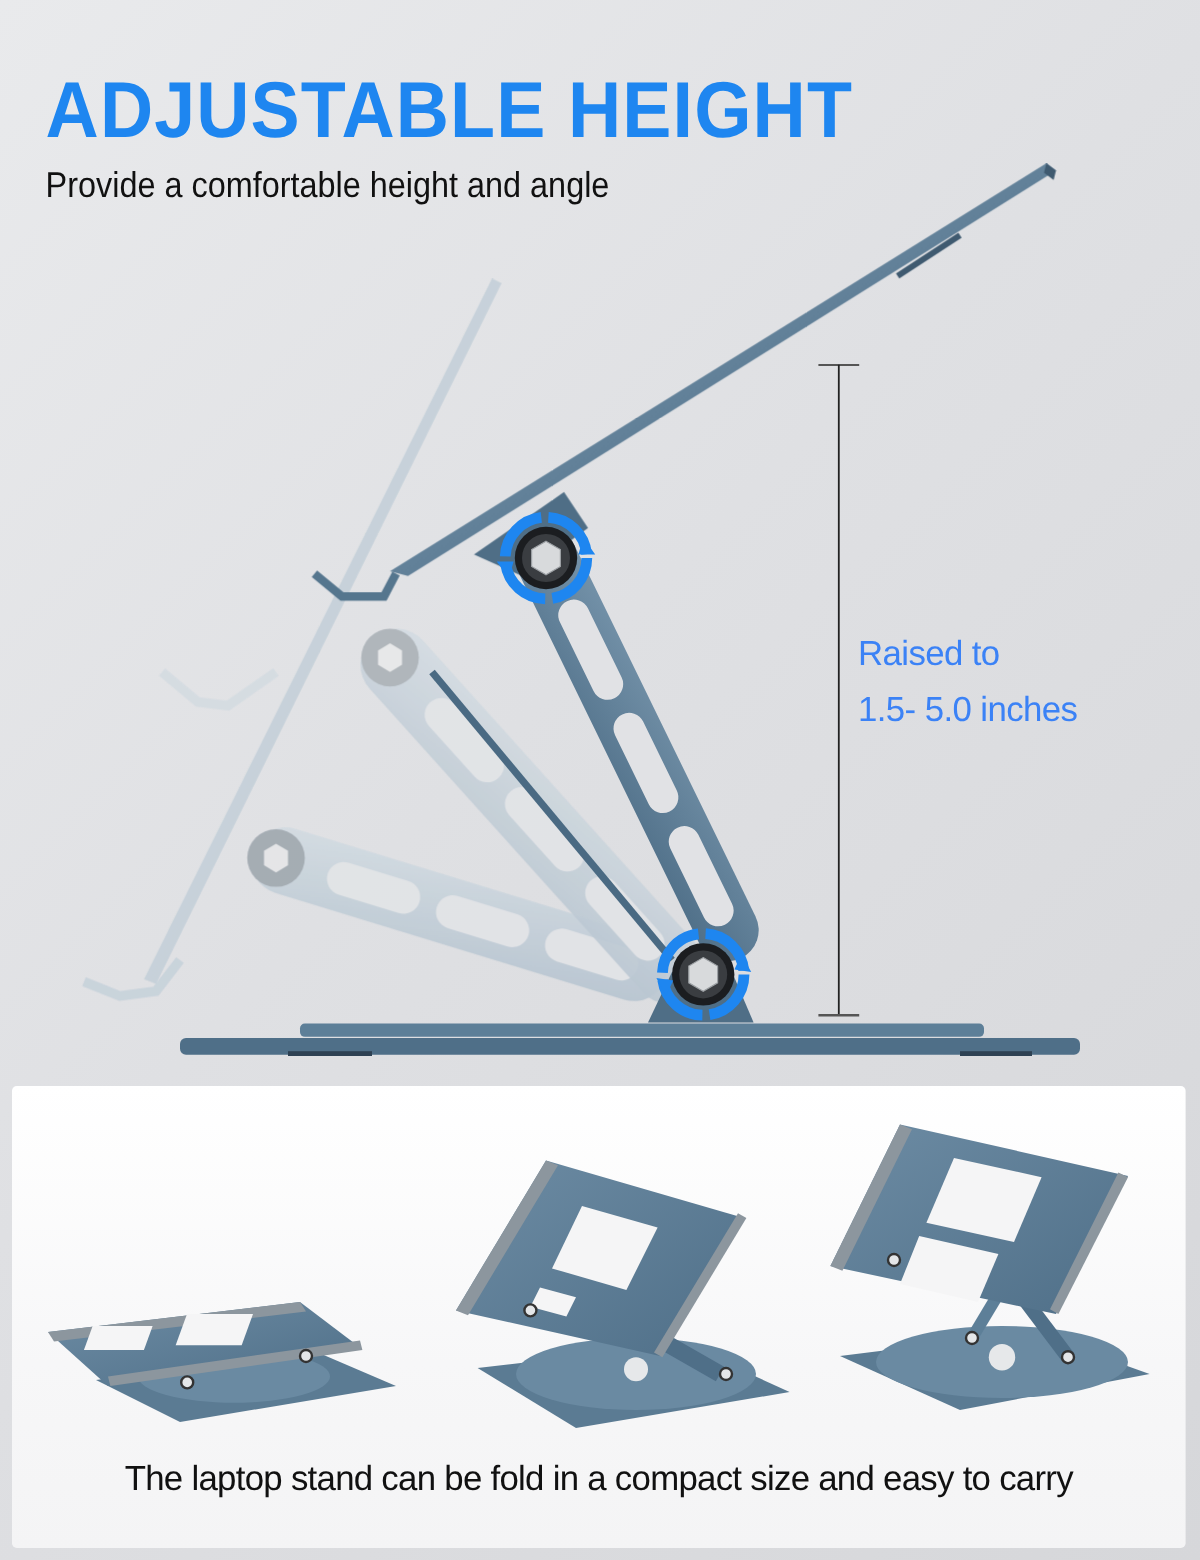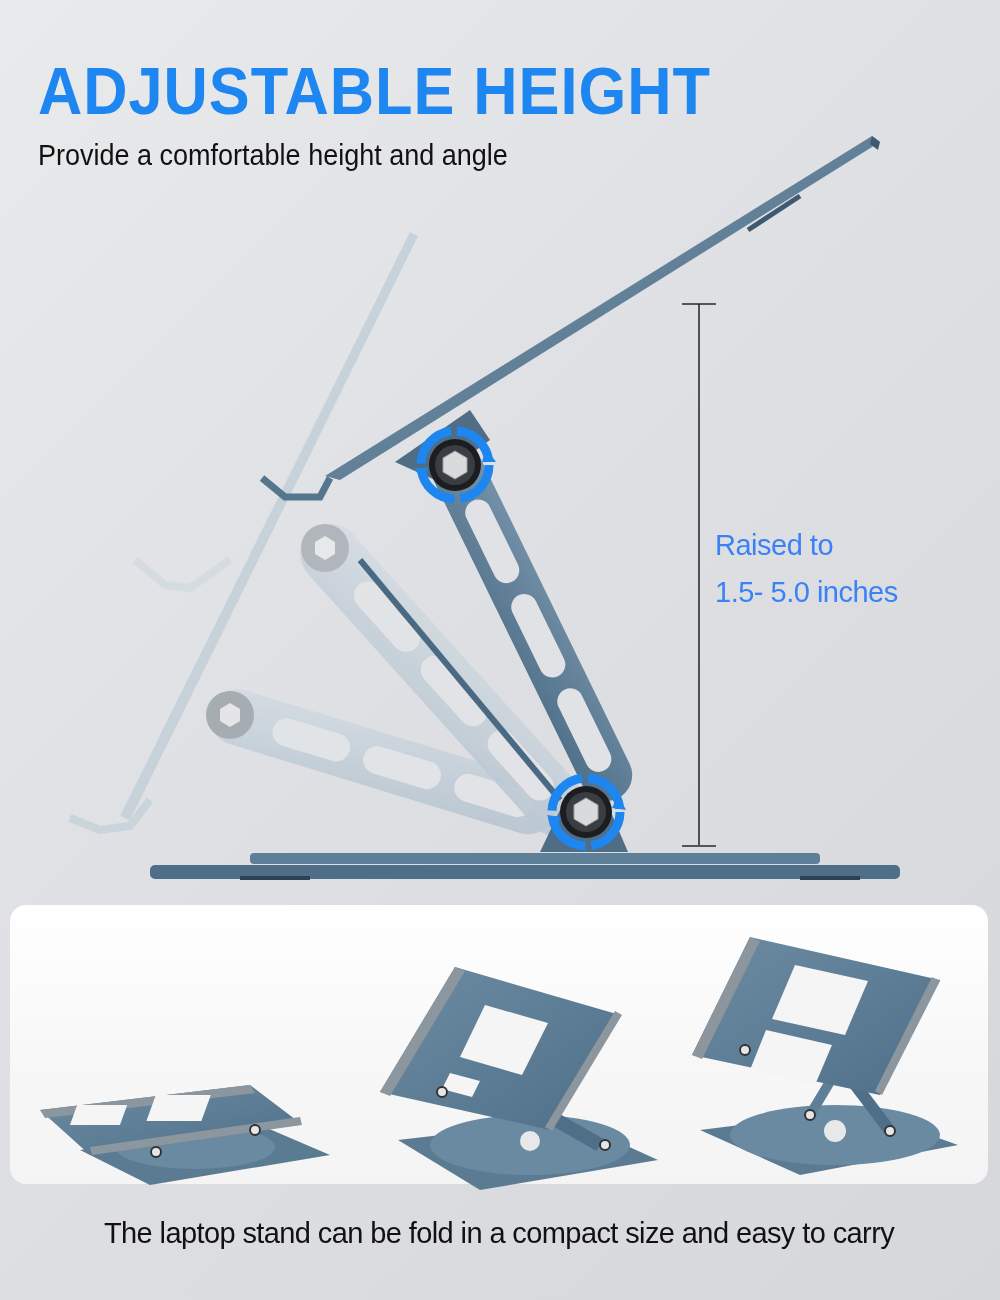--- a/index.html
+++ b/index.html
@@ -20,23 +20,23 @@
     font-size:30px; color:#111; line-height:1;
     transform:scaleX(0.90); transform-origin:left center;
   }
   .hero-svg { position:absolute; left:0; top:0; }
   .height-label {
     position:absolute; left:715px; top:522px;
     font-size:29px; color:#3b82f6; line-height:47px;
     letter-spacing:-0.5px;
   }
   .card {
-    position:absolute; left:10px; top:905px; width:978px; height:279px;
+    position:absolute; left:10px; top:905px; width:978px; height:385px;
     background:linear-gradient(180deg,#ffffff 0%, #f7f7f8 60%, #f4f4f5 100%);
-    border-radius:16px;
+    border-radius:4px;
   }
   .card-svg { position:absolute; left:0; top:0; }
   .caption {
     position:absolute; left:0; width:978px; top:312px;
     text-align:center; font-size:29px; color:#111;
     letter-spacing:-0.6px;
   }
 </style>
 </head>
 <body>

